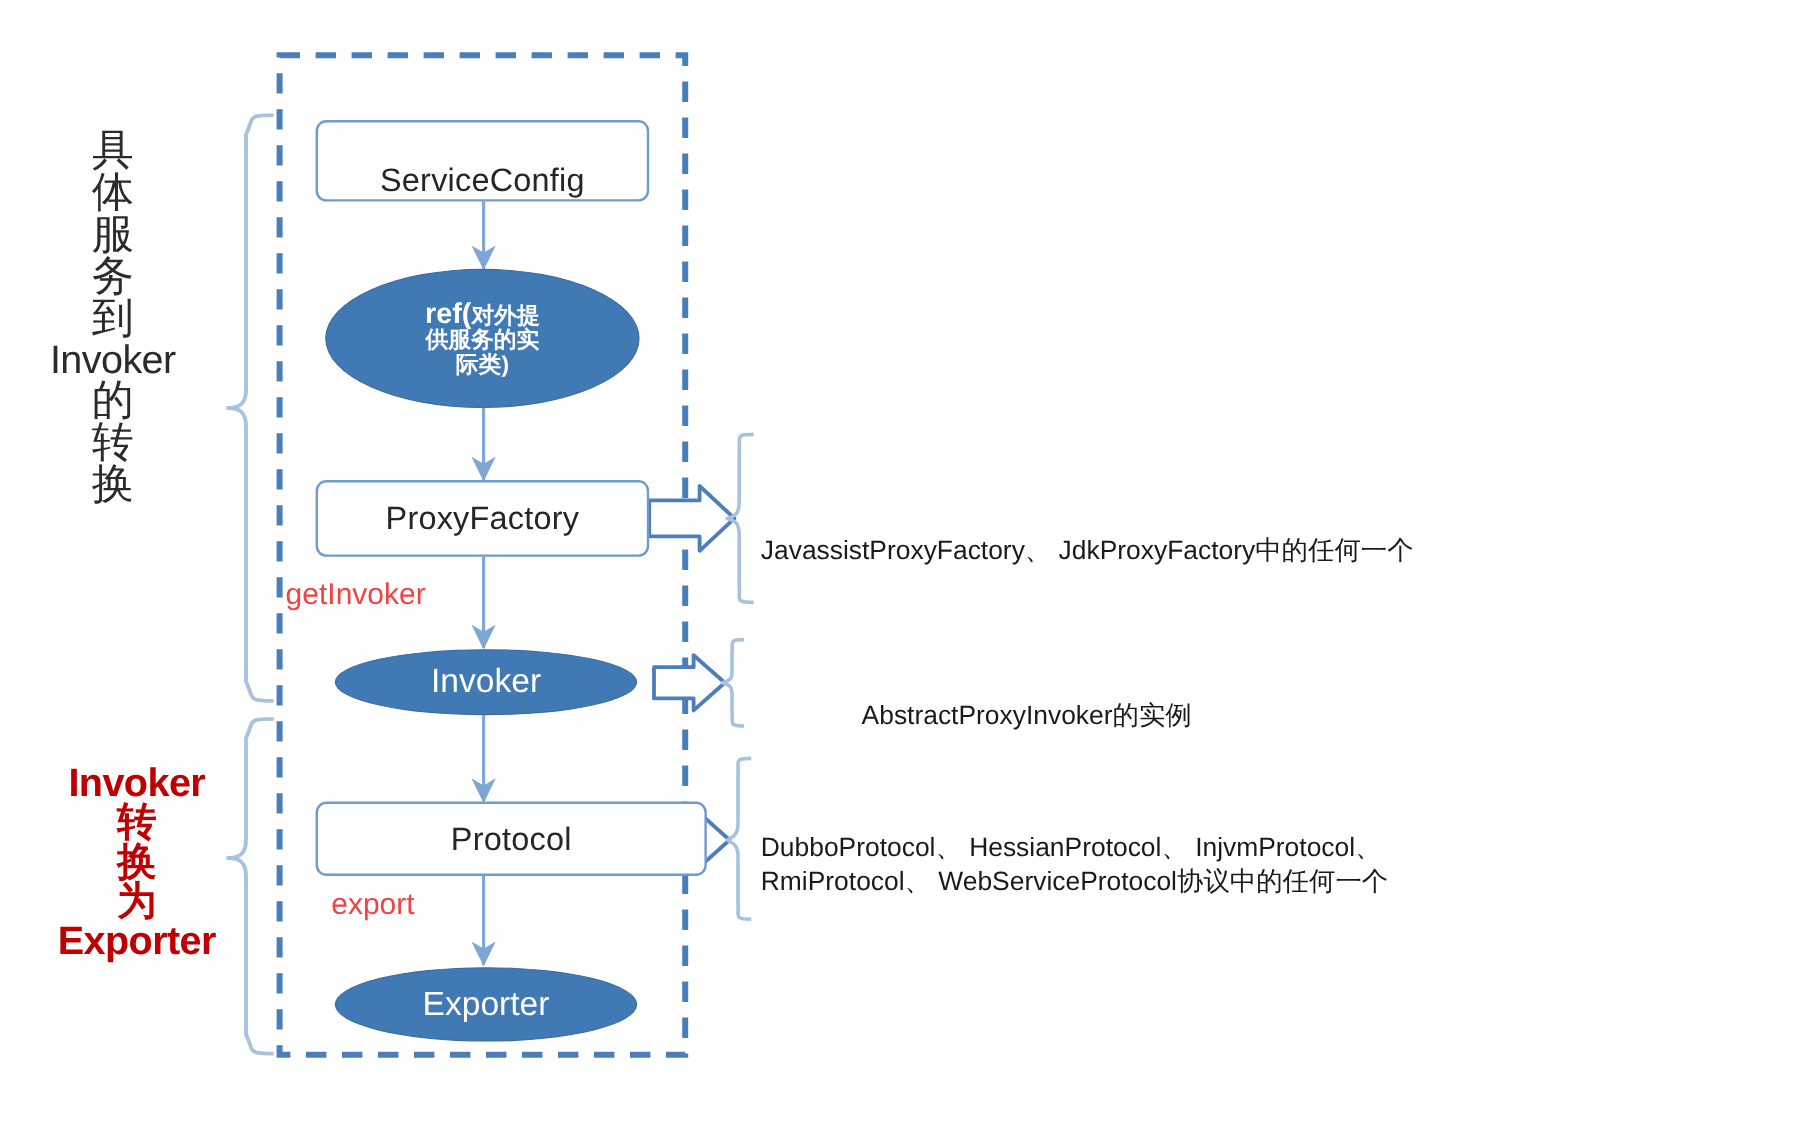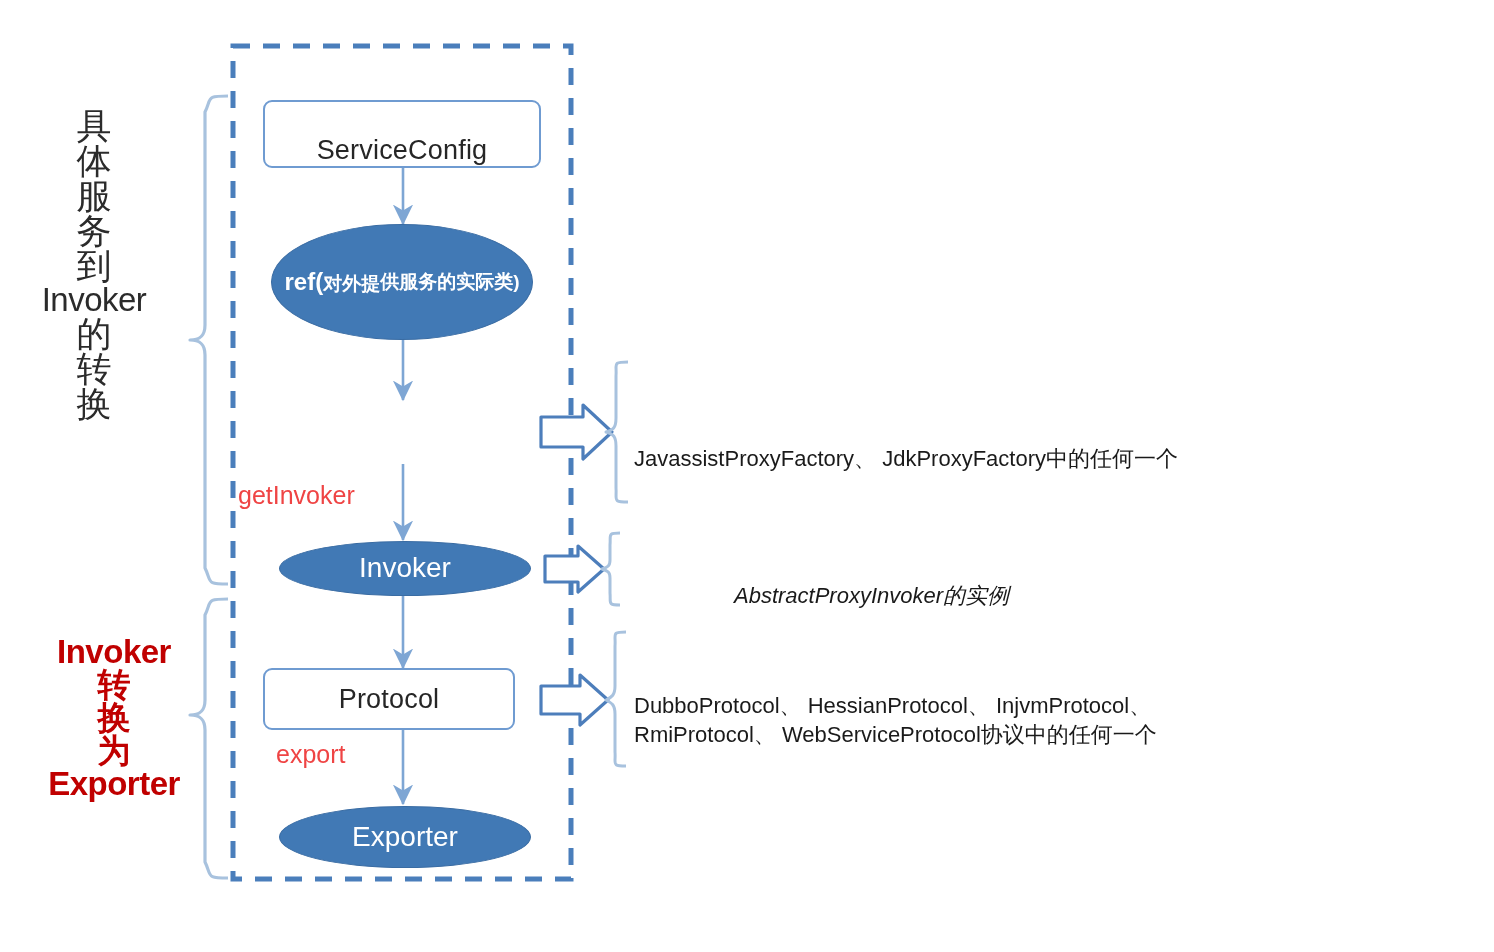--- a/index.html
+++ b/index.html
@@ -48,20 +48,21 @@
   }
 
   
   .node-ellipse {
     position: absolute;
     box-sizing: border-box;
     background: #4179b5;
     border: 1px solid #3a6ca3;
     border-radius: 50%;
     display: flex;
+    flex-direction: column;
     align-items: center;
     justify-content: center;
     color: #ffffff;
     text-align: center;
     line-height: 1.08;
   }
 
   .ref-main { font-size: 24px; font-weight: bold; }
   .ref-sub  { font-size: 19px; font-weight: bold; }
   .ref-line { display: block; }
@@ -186,46 +187,49 @@
   <div class="node-box" style="left:263px; top:100px; width:278px; height:68px;align-items:flex-end;">
     <span>ServiceConfig</span>
   </div>
 
   <div class="node-ellipse" style="left:271px; top:224px; width:262px; height:116px;">
     <span class="ref-line"><span class="ref-main">ref(</span><span class="ref-sub">对外提</span></span>
     <span class="ref-line ref-sub">供服务的实</span>
     <span class="ref-line ref-sub">际类)</span>
   </div>
 
+  <div class="node-box" style="left:263px; top:400px; width:278px; height:64px;">
+    <span>ProxyFactory</span>
+  </div>
 
   <div class="node-ellipse" style="left:279px; top:541px; width:252px; height:55px; font-size:28px;">
     <span>Invoker</span>
   </div>
 
-  <div class="node-box" style="left:263px; top:668px; width:252px; height:62px;">
+  <div class="node-box" style="left:263px; top:668px; width:326px; height:62px;">
     <span>Protocol</span>
   </div>
 
   <div class="node-ellipse" style="left:279px; top:806px; width:252px; height:62px; font-size:28px;">
     <span>Exporter</span>
   </div>
 
   <div class="edge-label" style="left:238px; top:481px;">
     <span>getInvoker</span>
   </div>
 
   <div class="edge-label" style="left:256px; top:740px;margin-left:20px;">
     <span>export</span>
   </div>
 
   <div class="annot" style="left:634px; top:415px;">
     <span>JavassistProxyFactory、 JdkProxyFactory中的任何一个</span>
   </div>
 
-  <div class="annot" style="left:734px; top:552px;font-style:italic;">
+  <div class="annot" style="left:718px; top:552px;">
     <span>AbstractProxyInvoker的实例</span>
   </div>
 
   <div class="annot" style="left:634px; top:662px; width:840px;">
     <span>DubboProtocol、 HessianProtocol、 InjvmProtocol、
 RmiProtocol、 WebServiceProtocol协议中的任何一个</span>
   </div>
 
 </div>
 

